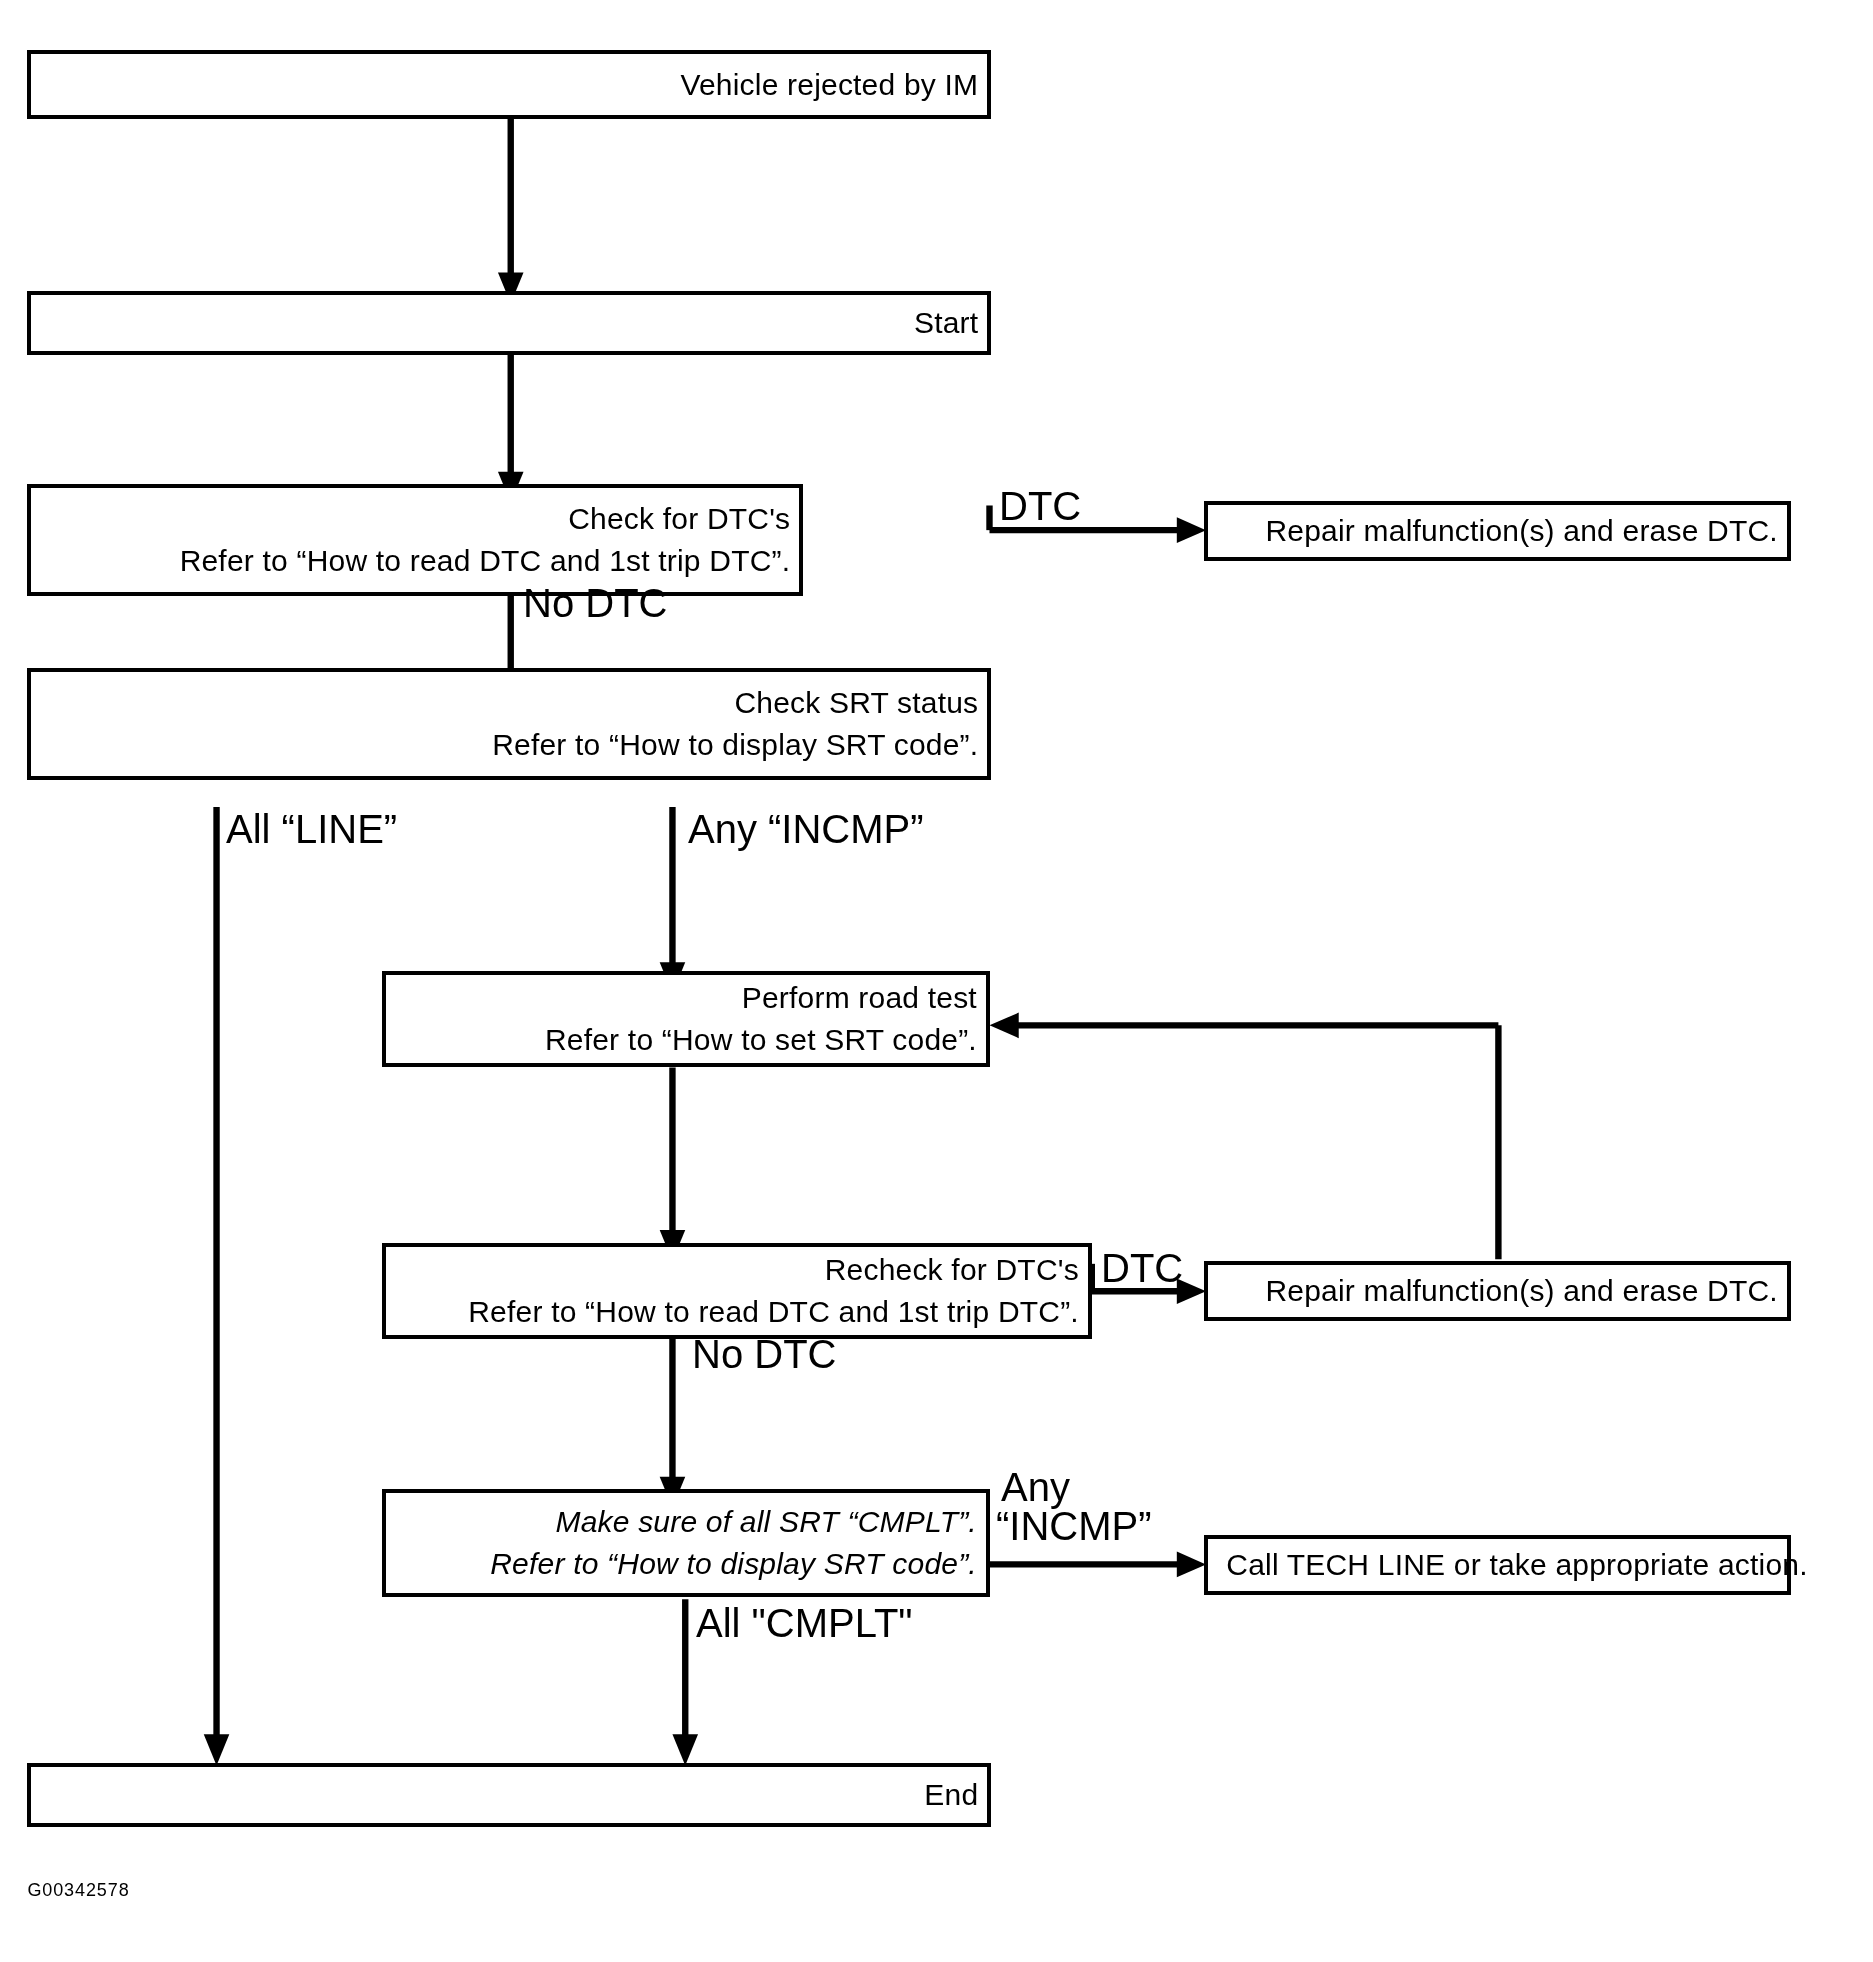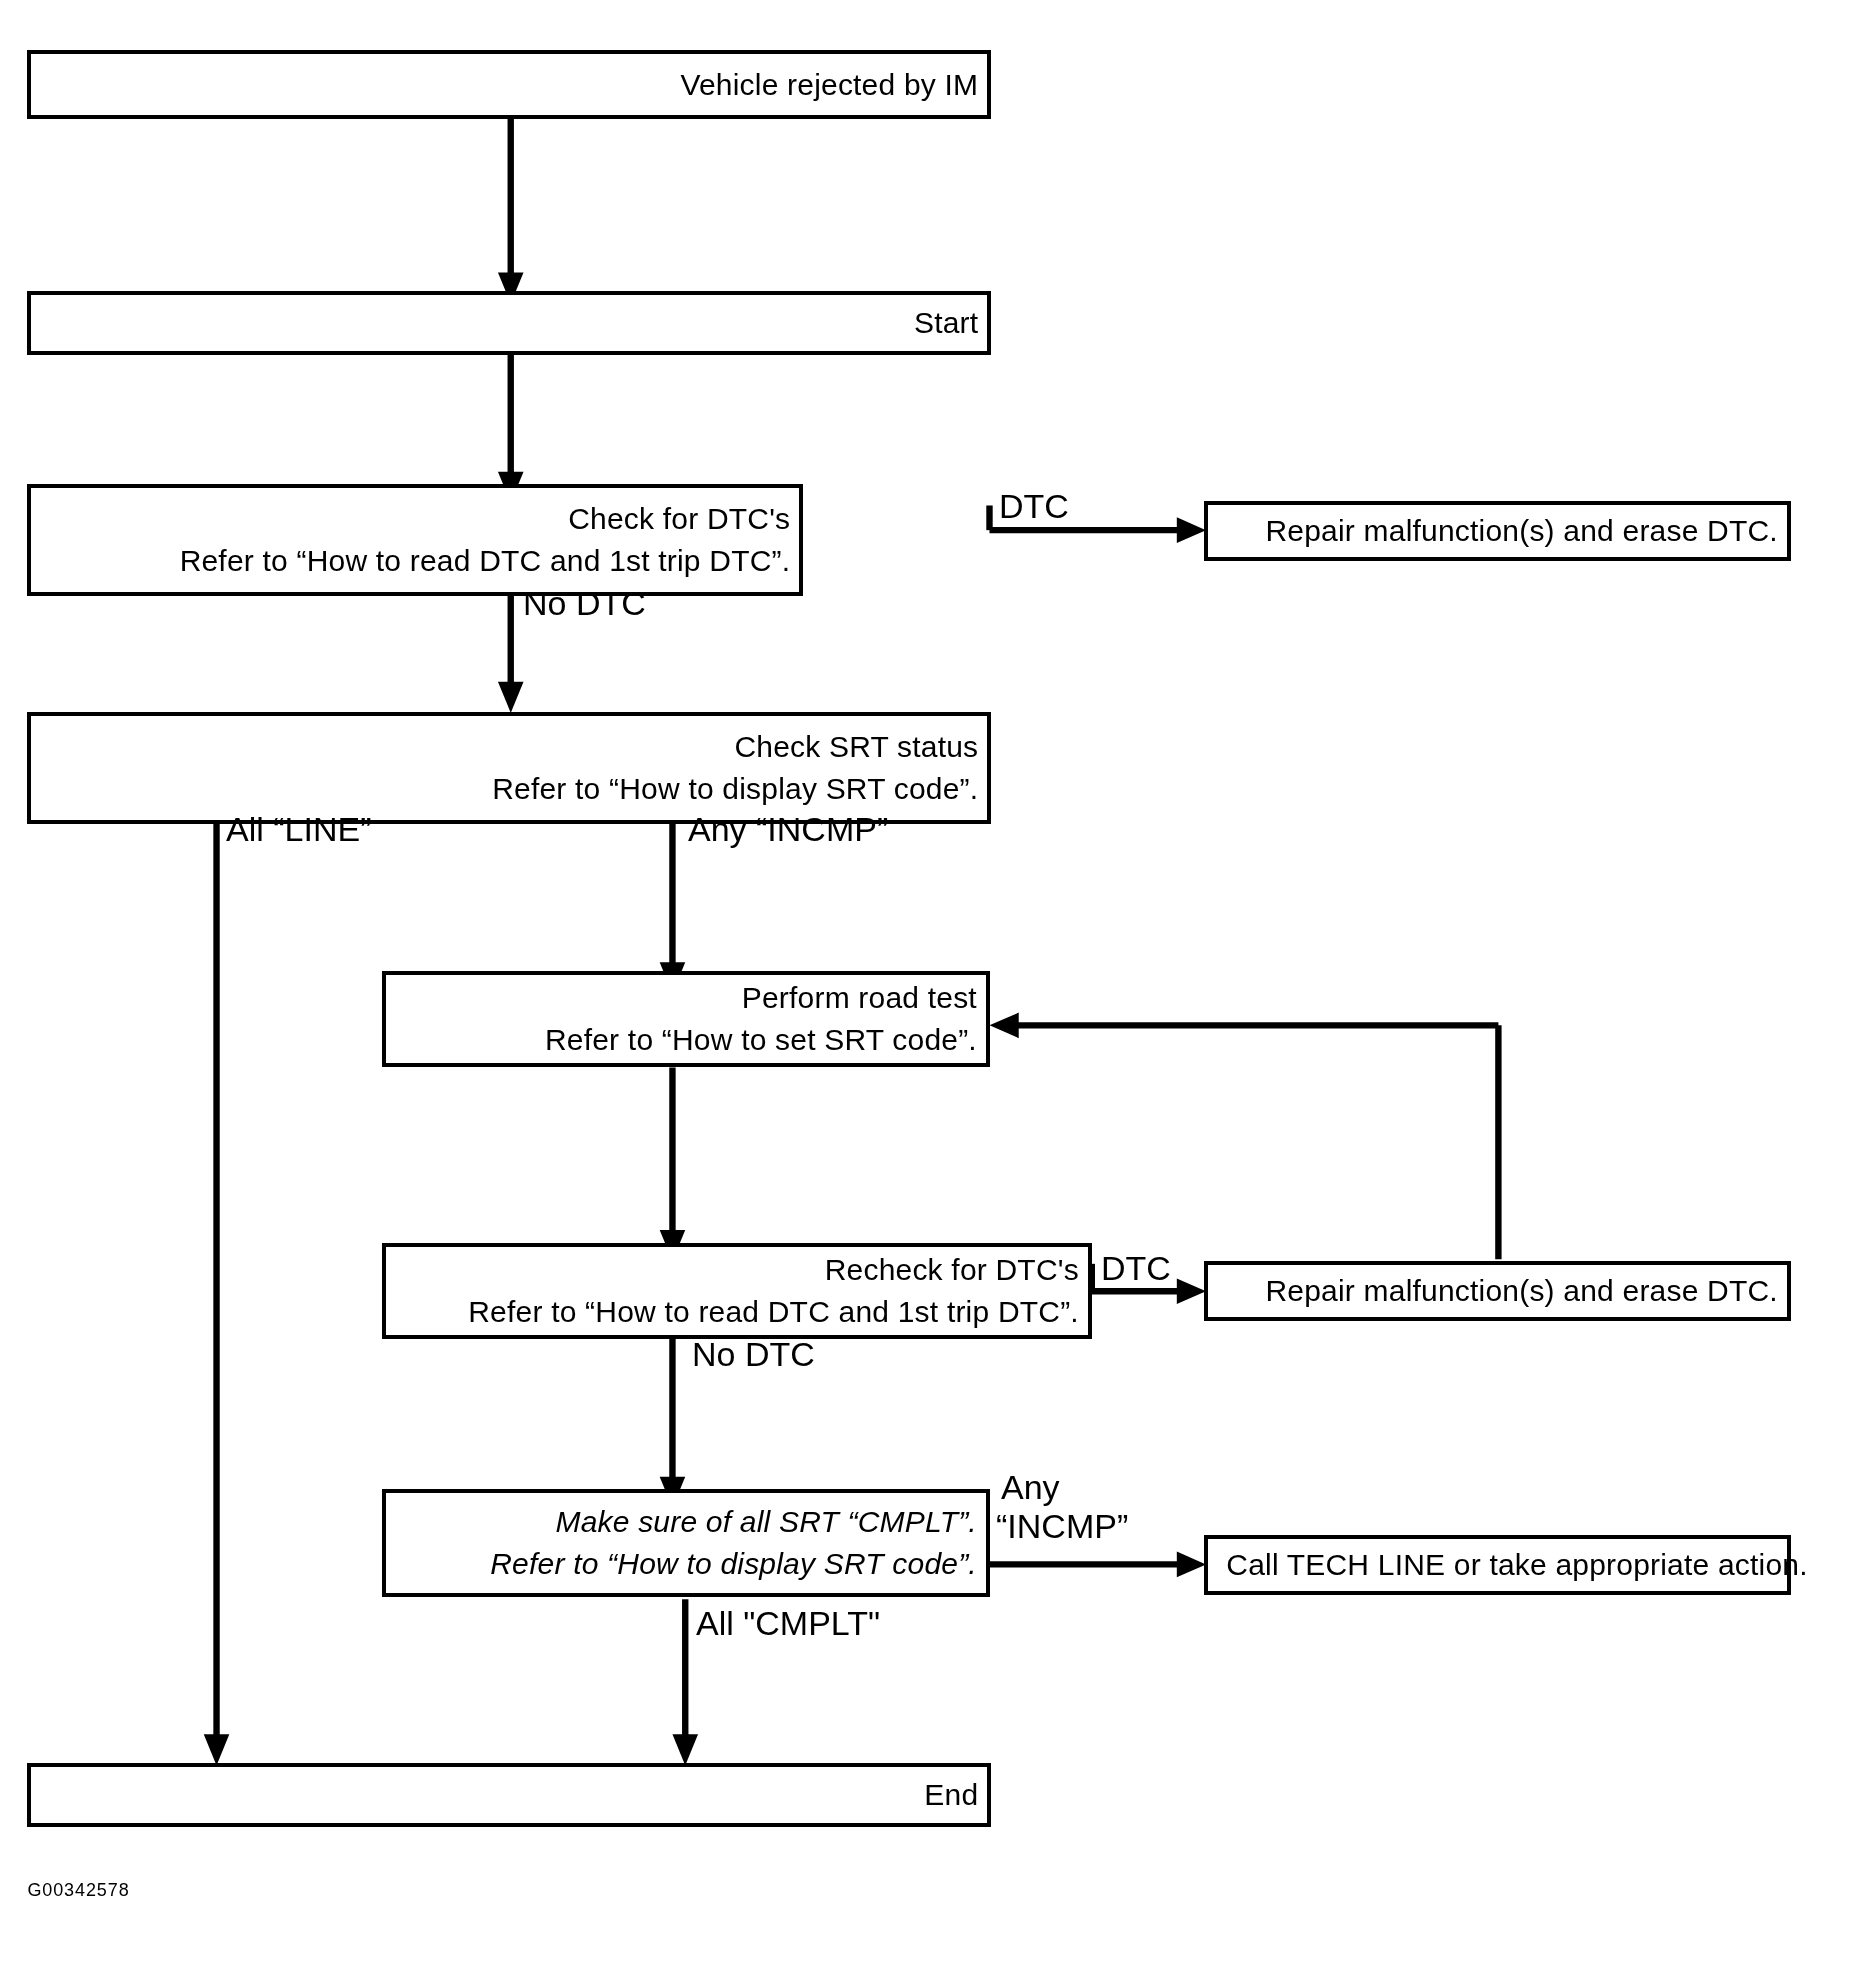--- a/index.html
+++ b/index.html
@@ -33,21 +33,21 @@
   .box .ln {
     display: block;
     font-size: 30px;
     line-height: 42px;
     color: #000000;
     white-space: nowrap;
     letter-spacing: 0.2px;
   }
   .edge-label {
     position: absolute;
-    font-size: 34px;
+    font-size: 40px;
     line-height: 37px;
     color: #000000;
     white-space: nowrap;
   }
   .caption {
     position: absolute;
     font-size: 18px;
     color: #000000;
     white-space: nowrap;
     letter-spacing: 0.9px;
@@ -136,21 +136,21 @@
       <span class="ln">Refer to “How to read DTC and 1st trip DTC”.</span>
     </div>
   </div>
 
   <div class="box" style="left:1204px; top:501px; width:587px; height:60px;">
     <div class="lines">
       <span class="ln">Repair malfunction(s) and erase DTC.</span>
     </div>
   </div>
 
-  <div class="box" style="left:27.4px; top:712px; width:964px; height:112px;">
+  <div class="box" style="left:27.4px; top:668px; width:964px; height:112px;">
     <div class="lines">
       <span class="ln">Check SRT status</span>
       <span class="ln">Refer to “How to display SRT code”.</span>
     </div>
   </div>
 
   <div class="box" style="left:382px; top:971px; width:608px; height:96px;">
     <div class="lines">
       <span class="ln">Perform road test</span>
       <span class="ln">Refer to “How to set SRT code”.</span>

